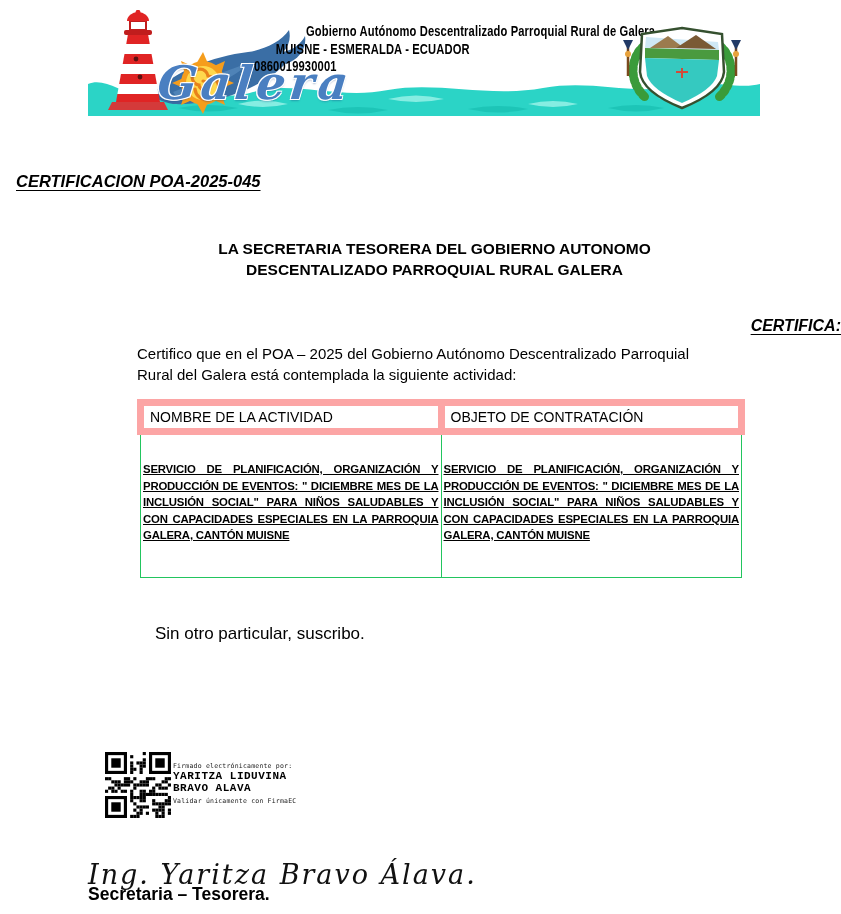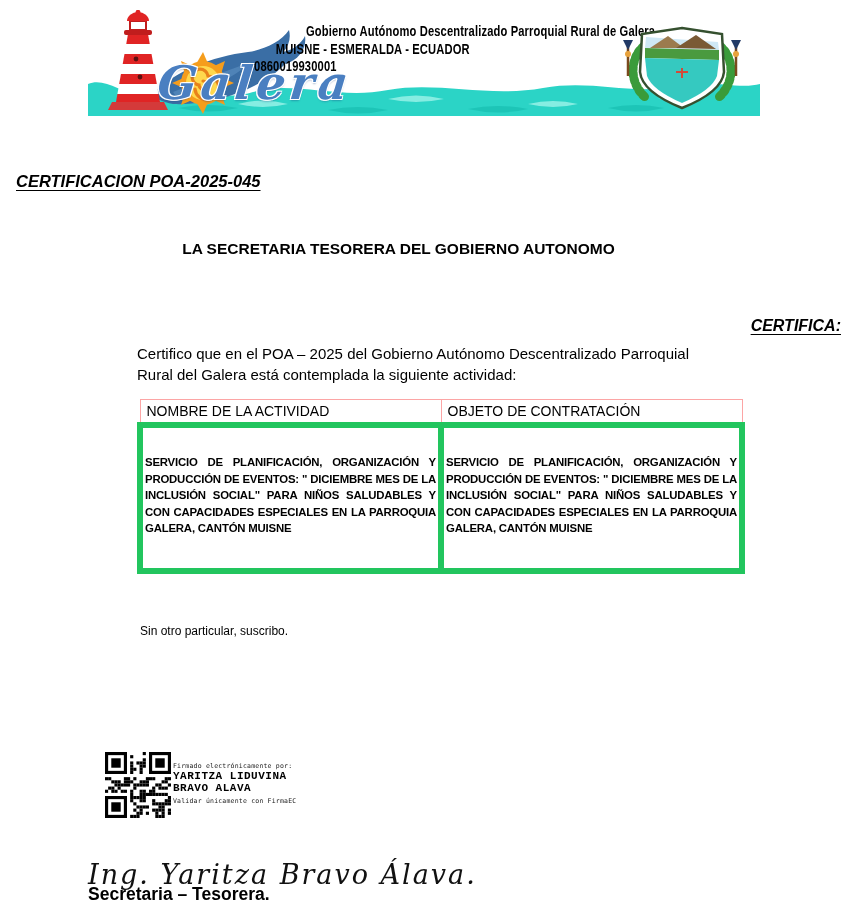--- a/index.html
+++ b/index.html
@@ -21,38 +21,39 @@
   }
   .head-text{position:absolute;left:150px;top:14px;width:408px;text-align:left;z-index:2;line-height:17.5px;}
   .head-line{display:inline-block;white-space:nowrap;transform:scaleX(.72);transform-origin:center;
     font-weight:bold;font-size:15.5px;letter-spacing:.2px;}
   .coat-of-arms{position:absolute;right:2px;top:16px;width:152px;height:92px;z-index:2;}
   
   .date-line{position:absolute;left:88px;top:130px;font-size:15px;}
   .doc-title{position:absolute;left:16px;top:172px;width:841px;text-align:left;
     font-size:16.5px;font-weight:bold;font-style:italic;text-decoration:underline;text-underline-offset:3px;}
   .main-heading{position:absolute;left:0;top:238px;width:797px;text-align:center;
-    font-size:15.5px;font-weight:bold;line-height:21px;}
+    font-size:15.5px;font-weight:bold;line-height:21px;padding-left:36px;}
   .certifica{position:absolute;left:0;top:317px;width:841px;text-align:right;
     font-size:16px;font-weight:bold;font-style:italic;text-decoration:underline;text-underline-offset:3px;}
   .body-paragraph{position:absolute;left:137px;top:343px;width:552px;font-size:15px;line-height:21px;}
   
   .activity-table{position:absolute;left:137px;top:399px;width:608px;border-collapse:collapse;table-layout:fixed;}
   .activity-table th{
-    border:1px solid #fca5a5;font-size:14px;font-weight:normal;text-align:left;
+    border:7px solid #fca5a5;font-size:14px;font-weight:normal;text-align:left;
     padding:2px 6px;height:18px;
   }
   .activity-table td{
-    border:6px solid #22c55e;vertical-align:top;height:146px;
+    border:1px solid #22c55e;vertical-align:top;height:146px;
     padding:26px 2px 0 2px;box-sizing:border-box;
     font-size:11.4px;font-weight:bold;letter-spacing:-.2px;line-height:16.5px;
     text-align:justify;
+    text-decoration:underline;
   }
   
-  .closing-line{position:absolute;left:140px;top:624px;font-size:12px;}
+  .closing-line{position:absolute;left:155px;top:624px;font-size:17px;}
   .sig-block{position:absolute;left:105px;top:752px;display:flex;align-items:flex-start;z-index:2;}
   .qr{width:66px;height:66px;flex:0 0 auto;}
   .esign-text{margin-left:2px;padding-top:10px;}
   .esign-tiny{font-size:6.5px;font-family:"DejaVu Sans Mono",monospace;color:#222;letter-spacing:.2px;}
   .esign-name{font-size:11px;font-family:"Liberation Mono",monospace;font-weight:bold;line-height:12px;letter-spacing:.5px;}
   .script-sign{position:absolute;left:88px;top:843px;
     font-family:"DejaVu Serif",serif;font-style:italic;font-size:27px;letter-spacing:2px;color:#111;margin-top:16px;}
   .role-title{position:absolute;left:88px;top:884px;font-size:17.5px;font-weight:bold;}
 </style>
 </head>
@@ -147,20 +148,21 @@
       <path d="M39,34 L113,36 L111,52 Q106,66 76,79 Q46,66 41,52 Z" fill="#35c9c0"></path>
       <path d="M70,48 h12 M76,44 v10" stroke="#d24a3a" stroke-width="2"></path>
     </svg>
   </div>
 
 
   <div class="doc-title">CERTIFICACION POA-2025-045</div>
 
   <div class="main-heading">
     <span>LA SECRETARIA TESORERA DEL GOBIERNO AUTONOMO</span><br>
+    <span>DESCENTALIZADO PARROQUIAL RURAL GALERA</span>
   </div>
 
   <div class="certifica">CERTIFICA:</div>
 
   <div class="body-paragraph">Certifico que en el POA – 2025 del Gobierno Autónomo Descentralizado Parroquial Rural del Galera está contemplada la siguiente actividad:</div>
 
   <table class="activity-table">
     <thead>
       <tr>
         <th>NOMBRE DE LA ACTIVIDAD</th>

